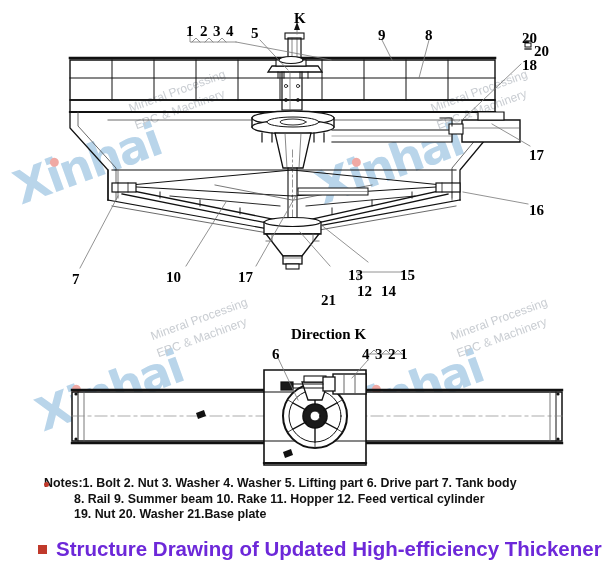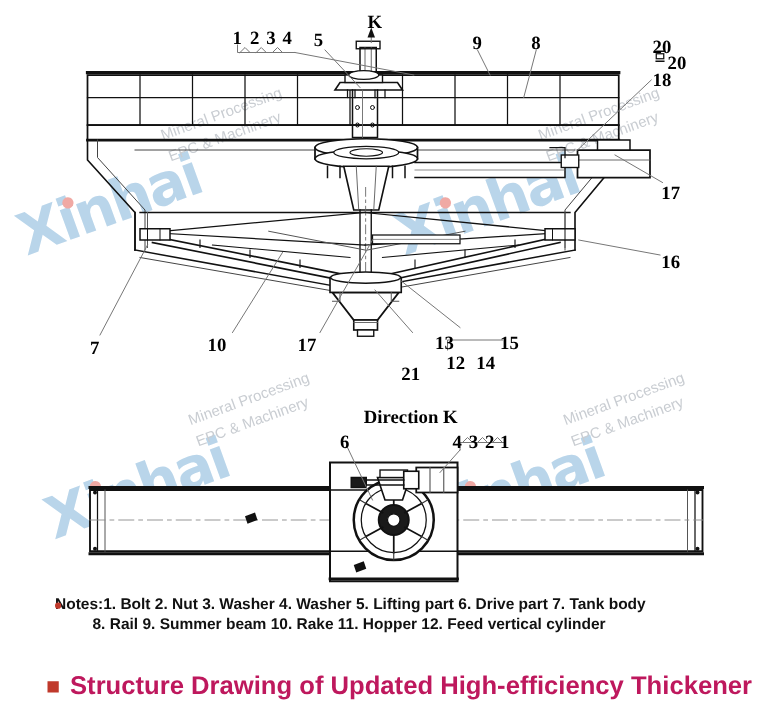--- a/index.html
+++ b/index.html
@@ -35,21 +35,21 @@
   #notes .nline{display:block;white-space:nowrap;}
   #notes .nline.ind{padding-left:30px;}
   .dot-bullet{position:absolute;left:44px;top:482px;width:5px;height:5px;
               border-radius:50%;background:#c0392b;z-index:31;}
 
   
   #title-row{position:absolute;left:38px;top:537px;z-index:30;
              display:flex;align-items:center;gap:9px;}
   .sq-bullet{width:9px;height:9px;background:#c0392b;display:block;}
   #title-text{font-family:"Liberation Sans","DejaVu Sans",sans-serif;
-              font-size:20.5px;font-weight:bold;color:#be185d;white-space:nowrap;}
+              font-size:20.5px;font-weight:bold;color:#6d28d9;white-space:nowrap;}
 
   #dirk{position:absolute;left:291px;top:326px;z-index:20;
         font-family:"Liberation Serif","DejaVu Serif",serif;
         font-size:15px;font-weight:bold;}
 </style>
 </head>
 <body>
 
 <div id="stage">
 
@@ -399,20 +399,21 @@
     <span class="lbl" style="left:388px;top:347px;">2</span>
     <span class="lbl" style="left:400px;top:347px;">1</span>
   </div>
 
   <div id="dirk">Direction K</div>
 
   <span class="dot-bullet"></span>
   <div id="notes">
     <span class="nline">Notes:1. Bolt 2. Nut 3. Washer 4. Washer 5. Lifting part 6. Drive part 7. Tank body</span>
     <span class="nline ind">8. Rail 9. Summer beam 10. Rake 11. Hopper 12. Feed vertical cylinder</span>
+    <span class="nline ind">19. Nut 20. Washer 21.Base plate</span>
   </div>
 
   <div id="title-row">
     <span class="sq-bullet"></span>
     <span id="title-text">Structure Drawing of Updated High-efficiency Thickener</span>
   </div>
 
 </div>
 
 </body></html>

